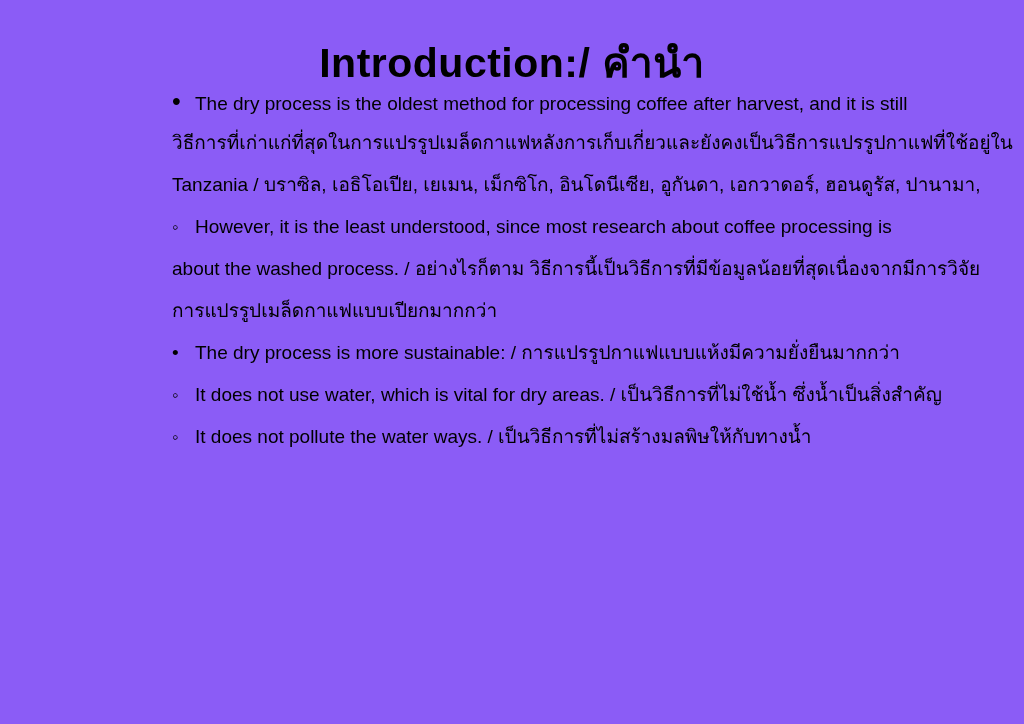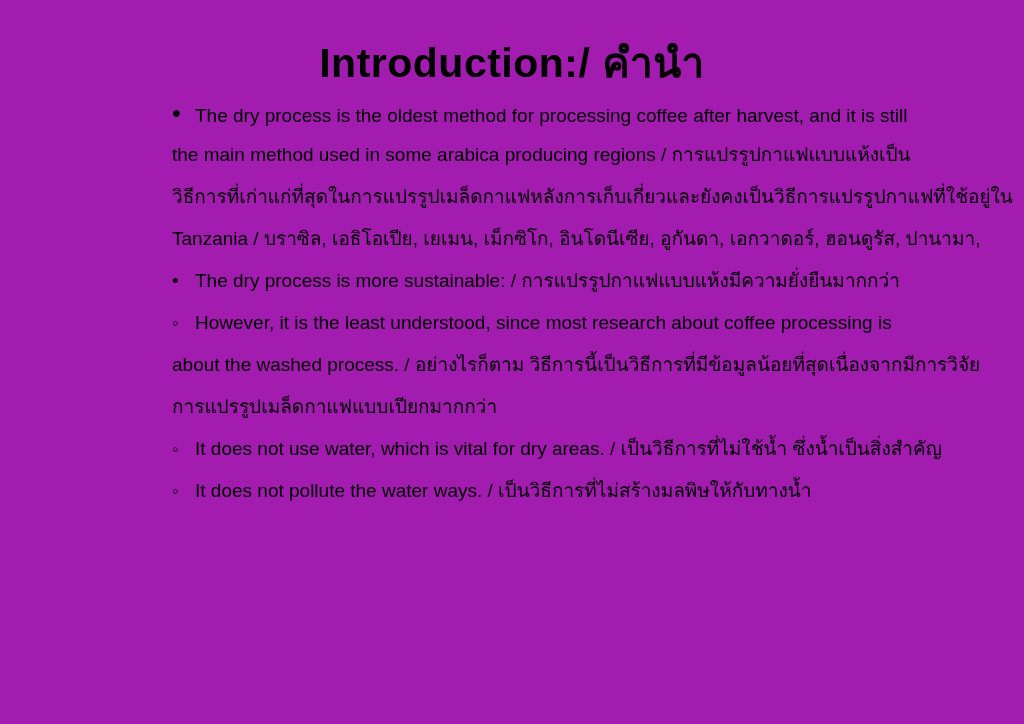--- a/index.html
+++ b/index.html
@@ -11,35 +11,35 @@
     height: 724px;
     background: #ffffff;
     color: #000000;
     font-family: "Liberation Sans", "DejaVu Sans", sans-serif;
     overflow: hidden;
   }
   .slide {
     position: relative;
     width: 1024px;
     height: 724px;
-    background: #a21caf;
+    background: #8b5cf6;
   }
   .slide-title {
     margin: 0;
     padding-top: 38px;
     text-align: center;
     font-size: 41px;
     line-height: 50px;
     font-weight: bold;
     letter-spacing: 0.5px;
   }
   .content {
     position: absolute;
     left: 172px;
-    top: 92px;
+    top: 80px;
     width: 790px;
   }
   .line {
     height: 42px;
     line-height: 42px;
     font-size: 19px;
     white-space: nowrap;
   }
   .marker {
     display: inline-block;
@@ -57,36 +57,35 @@
 <body>
 
 <div class="slide">
 
   <h1 class="slide-title">Introduction:/ คำนำ</h1>
 
   <div class="content">
 
     <div class="bullet-item">
       <div class="line"><span class="marker big">•</span><span>The dry process is the oldest method for processing coffee after harvest, and it is still</span></div>
-      <div class="line"><span>the main method used in some arabica producing regions / การแปรรูปกาแฟแบบแห้งเป็น</span></div>
       <div class="line"><span>วิธีการที่เก่าแก่ที่สุดในการแปรรูปเมล็ดกาแฟหลังการเก็บเกี่ยวและยังคงเป็นวิธีการแปรรูปกาแฟที่ใช้อยู่ใน</span></div>
     </div>
 
     <div class="bullet-item">
       <div class="line"><span>Tanzania / บราซิล, เอธิโอเปีย, เยเมน, เม็กซิโก, อินโดนีเซีย, อูกันดา, เอกวาดอร์, ฮอนดูรัส, ปานามา,</span></div>
     </div>
 
     <div class="bullet-item">
-      <div class="line"><span class="marker">•</span><span>The dry process is more sustainable: / การแปรรูปกาแฟแบบแห้งมีความยั่งยืนมากกว่า</span></div>
+      <div class="line"><span class="marker sub">◦</span><span>However, it is the least understood, since most research about coffee processing is</span></div>
+      <div class="line"><span>about the washed process. / อย่างไรก็ตาม วิธีการนี้เป็นวิธีการที่มีข้อมูลน้อยที่สุดเนื่องจากมีการวิจัย</span></div>
+      <div class="line"><span>การแปรรูปเมล็ดกาแฟแบบเปียกมากกว่า</span></div>
     </div>
 
     <div class="bullet-item">
-      <div class="line"><span class="marker sub">◦</span><span>However, it is the least understood, since most research about coffee processing is</span></div>
-      <div class="line"><span>about the washed process. / อย่างไรก็ตาม วิธีการนี้เป็นวิธีการที่มีข้อมูลน้อยที่สุดเนื่องจากมีการวิจัย</span></div>
-      <div class="line"><span>การแปรรูปเมล็ดกาแฟแบบเปียกมากกว่า</span></div>
+      <div class="line"><span class="marker">•</span><span>The dry process is more sustainable: / การแปรรูปกาแฟแบบแห้งมีความยั่งยืนมากกว่า</span></div>
     </div>
 
     <div class="bullet-item">
       <div class="line"><span class="marker sub">◦</span><span>It does not use water, which is vital for dry areas. / เป็นวิธีการที่ไม่ใช้น้ำ ซึ่งน้ำเป็นสิ่งสำคัญ</span></div>
     </div>
 
     <div class="bullet-item">
       <div class="line"><span class="marker sub">◦</span><span>It does not pollute the water ways. / เป็นวิธีการที่ไม่สร้างมลพิษให้กับทางน้ำ</span></div>
     </div>
 

